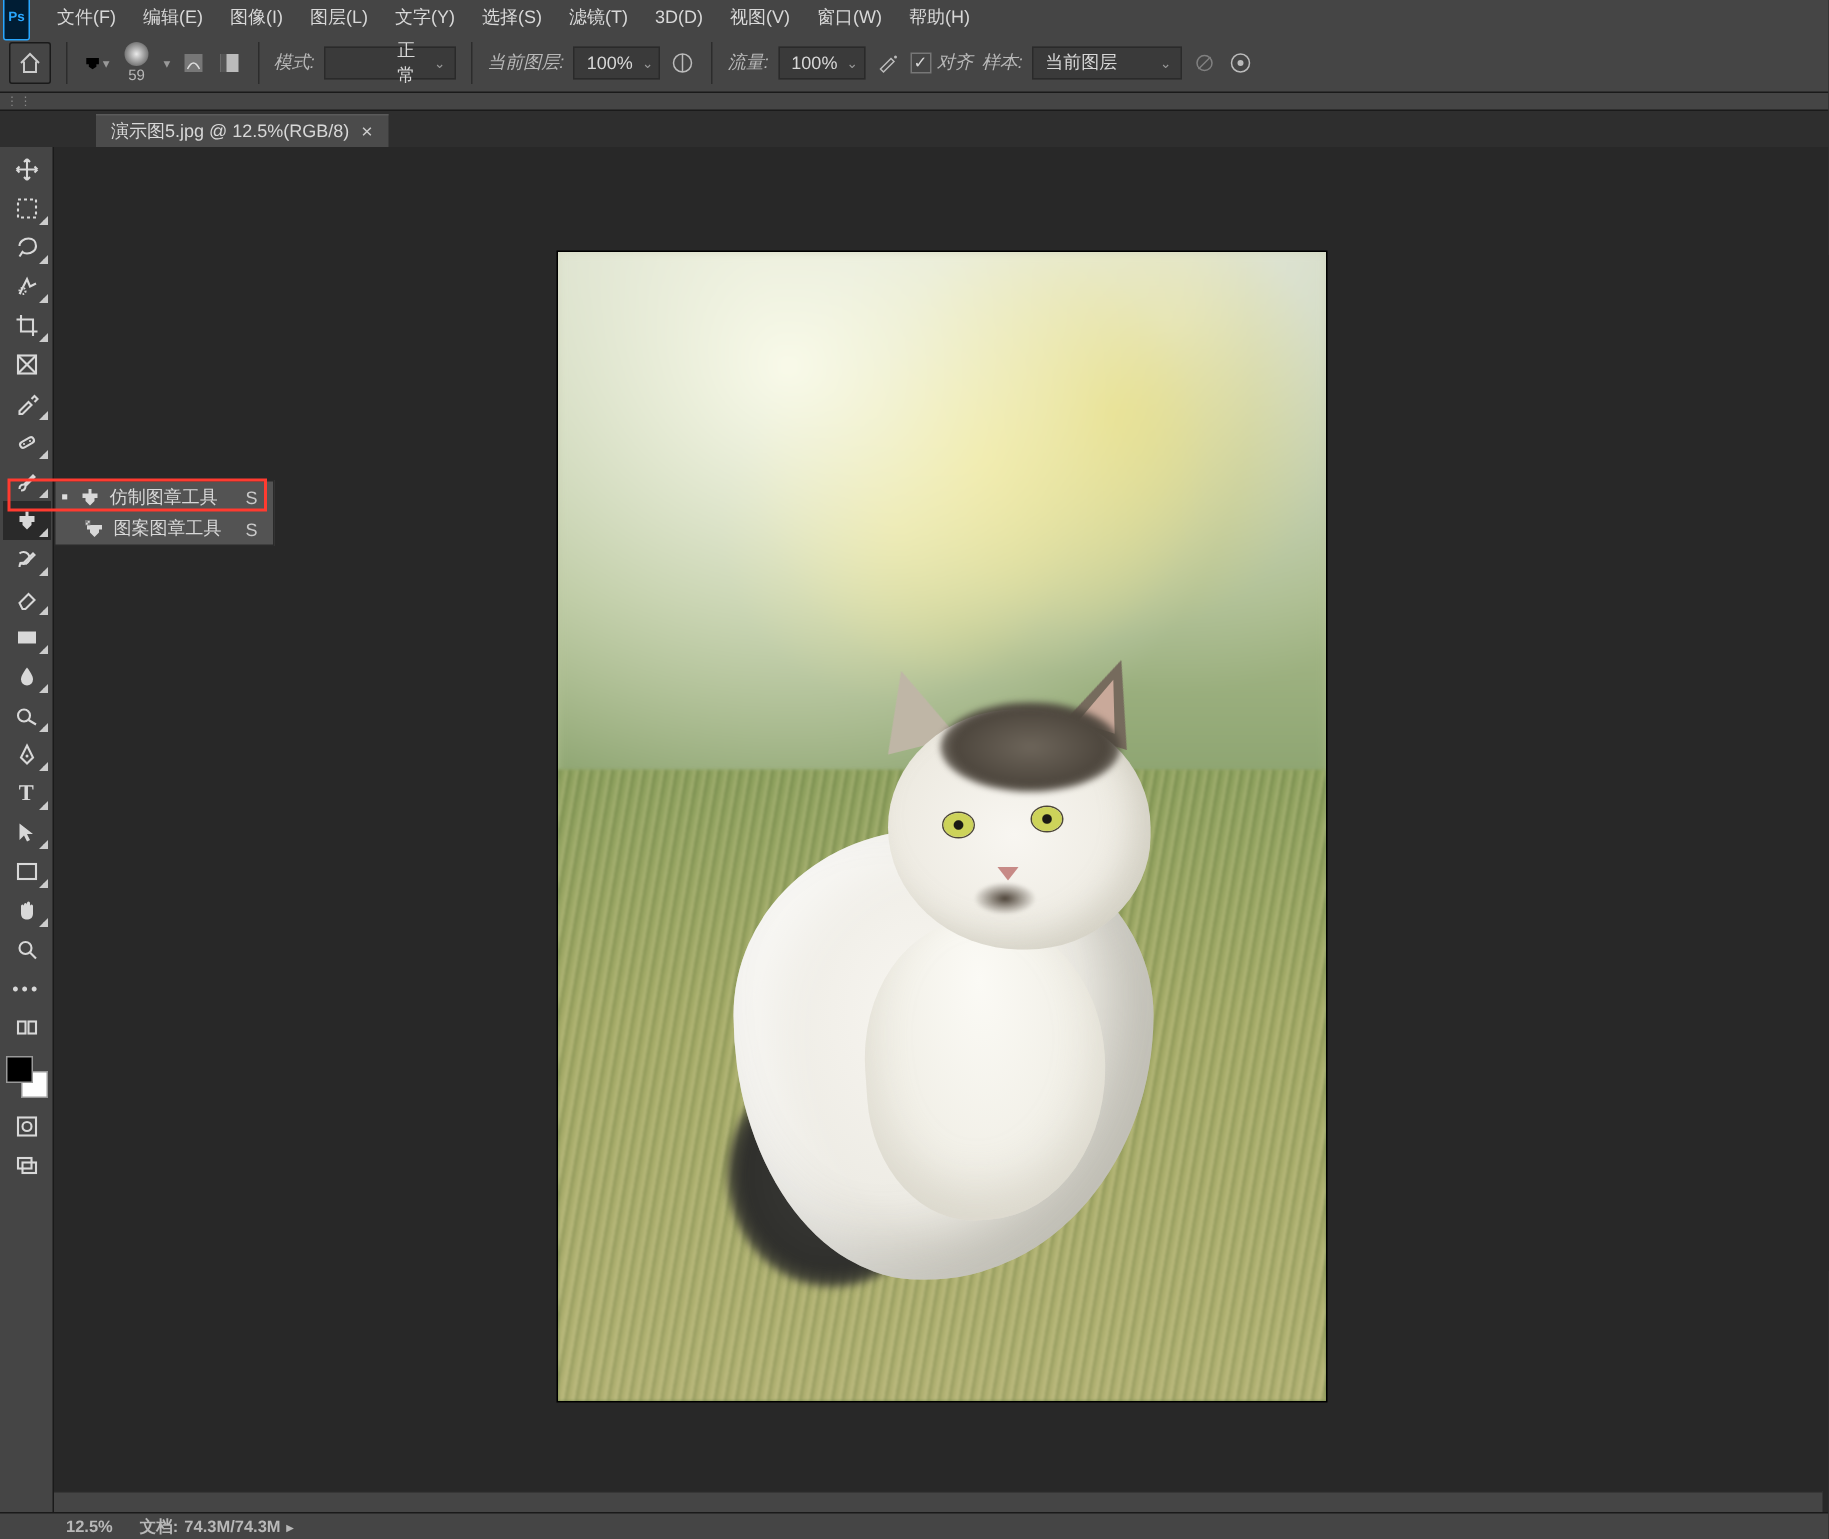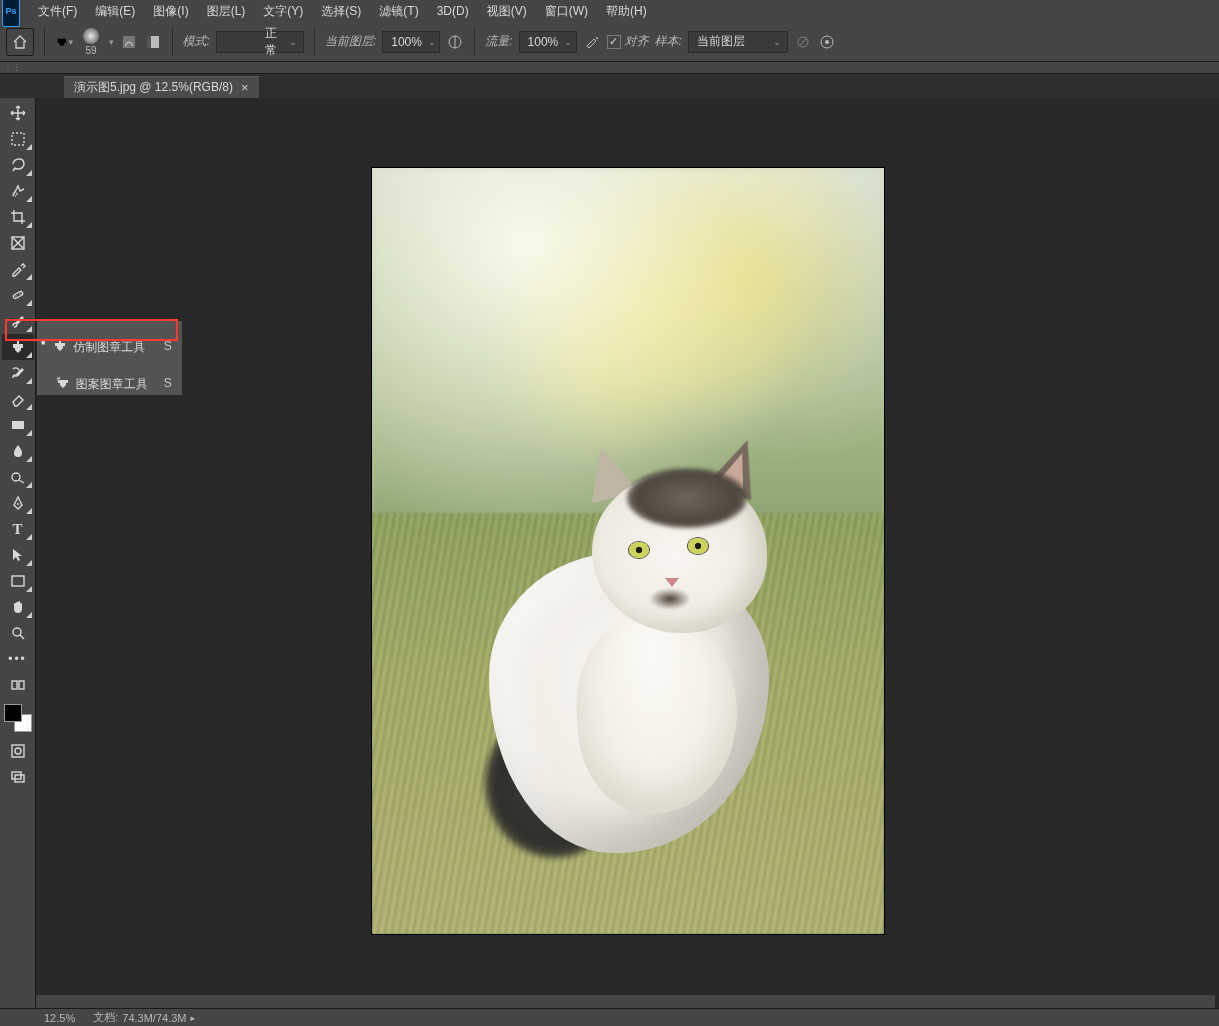--- a/index.html
+++ b/index.html
@@ -192,23 +192,23 @@
   .flyout {
     position: absolute;
     left: 36px;
     top: 320px;
     background: #535353;
     border: 1px solid #2a2a2a;
     z-index: 5;
     min-width: 140px;
   }
   .fly-item {
-    display: flex; align-items: flex-start;
+    display: flex; align-items: center;
     gap: 6px;
-    padding: 18px 10px 2px 4px;
+    padding: 2px 10px 2px 4px;
     font-size: 12px;
     color: var(--text);
   }
   .fly-item.selected-ind::before {
     content:'■'; font-size:7px; margin-right:2px; color:#ddd;
   }
   .fly-item:not(.selected-ind)::before {
     content:'  '; white-space:pre; margin-right:2px;
   }
   .fly-item .mini { width:14px; height:14px; display:inline-flex; align-items:center; justify-content:center; }
@@ -345,21 +345,21 @@
   .status-bar {
     height: 18px;
     background: var(--bg-panel);
     display:flex; align-items:center;
     padding-left: 44px;
     gap: 18px;
     font-size: 11px;
     color: var(--text-dim);
     border-top: 1px solid var(--border);
   }
-  .status-bar .seg { display:flex; align-items:center; gap:4px; }
+  .status-bar .seg { display:flex; align-items:center; gap:4px;font-weight:bold; }
   .status-bar .tri { font-size:9px; }
 
   .hscroll {
     position:absolute;
     bottom: 18px;
     left: 36px; right: 4px;
     height: 14px;
     background: var(--bg-panel);
     border-top: 1px solid #2a2a2a;
   }

